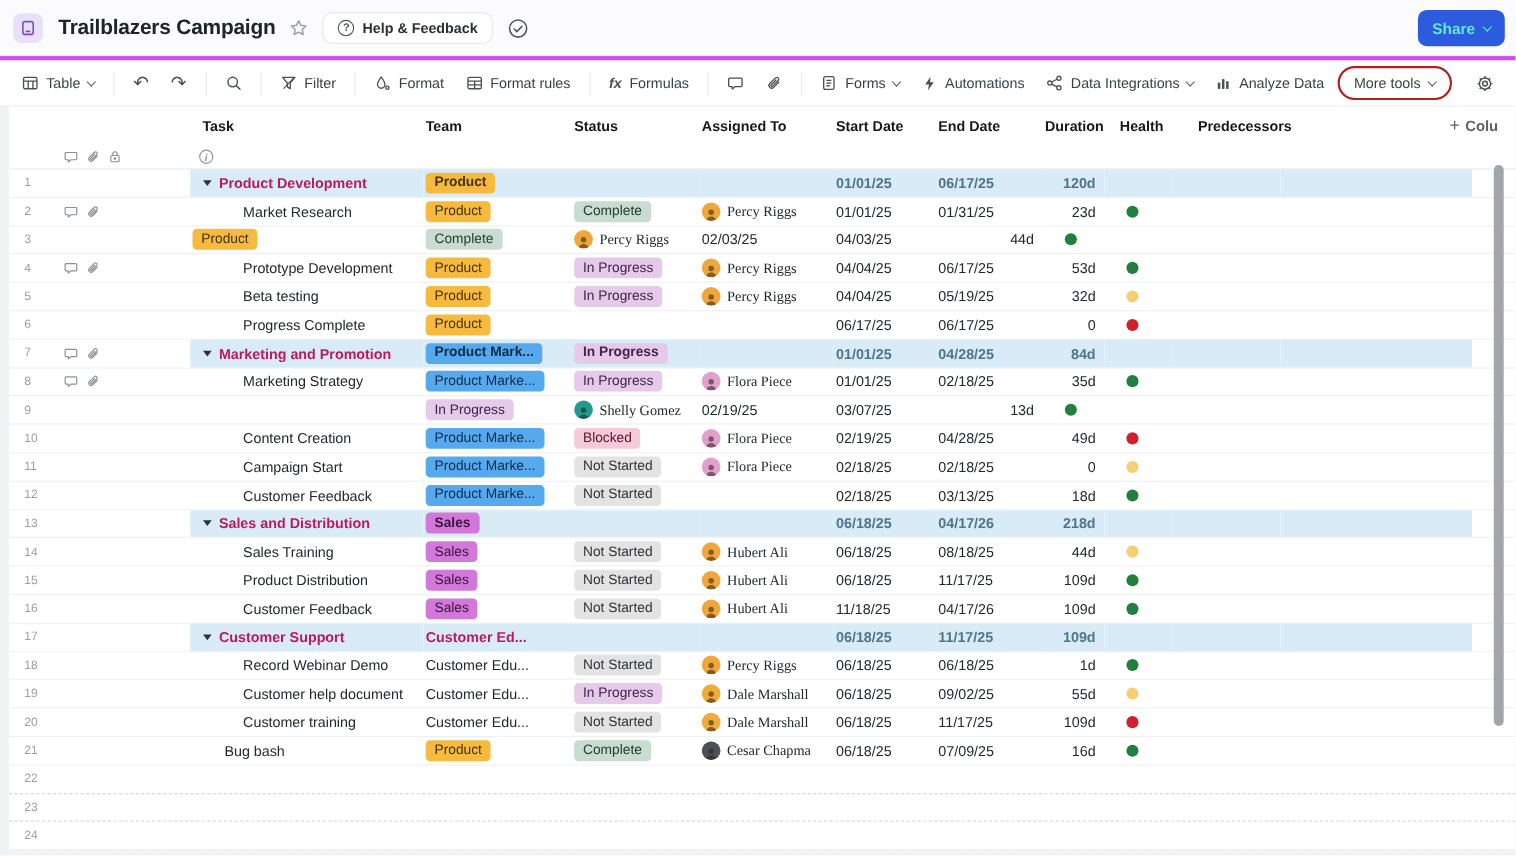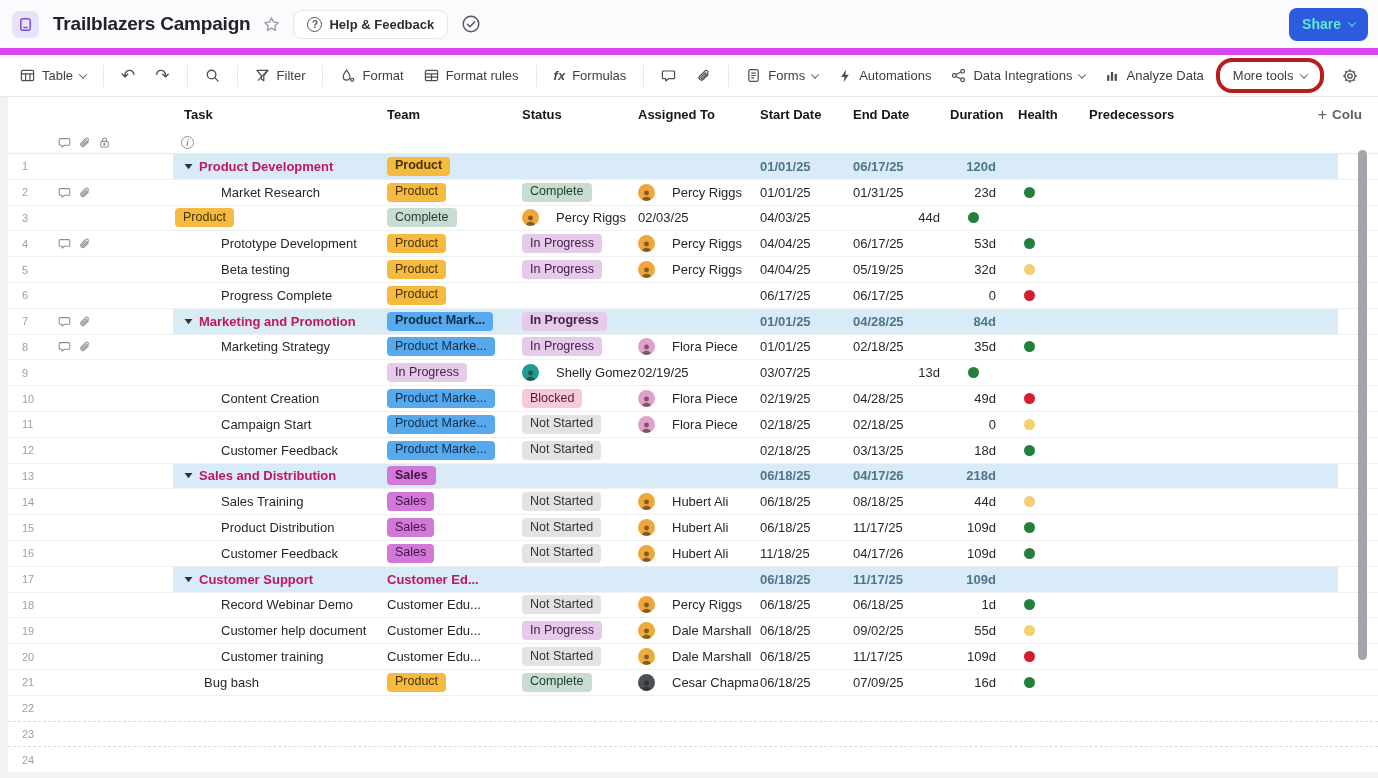--- a/index.html
+++ b/index.html
@@ -1,37 +1,37 @@
 <!DOCTYPE html>
 <html><head>
 <meta charset="utf-8">
 <style>
   * { margin:0; padding:0; box-sizing:border-box; }
   html,body { background:#fff; }
   body { font-family:"Liberation Sans", sans-serif; color:#24282c; }
   .stage { position:relative; width:1378px; height:778px; overflow:hidden; background:#fff; display:flex; flex-direction:column; }
 
   
-  .topbar { height:55px; flex:0 0 55px; background:#fbfbfd; border-bottom:7px solid #d946ef; display:flex; align-items:center; padding:0 10px 0 12px; gap:10px;justify-content:space-between; }
+  .topbar { height:55px; flex:0 0 55px; background:#fbfbfd; border-bottom:4px solid #d946ef; display:flex; align-items:center; padding:0 10px 0 12px; gap:10px;justify-content:space-between; }
   .applogo { width:27px; height:27px; border-radius:7px; background:#e9e1fa; display:flex; align-items:center; justify-content:center; }
   .doc-title { font-size:19px; font-weight:bold; color:#202327; letter-spacing:-0.2px; margin-left:4px; }
   .iconbtn { background:none; border:none; display:flex; align-items:center; justify-content:center; cursor:pointer; padding:3px; }
   .pill { display:flex; align-items:center; gap:7px; background:#fff; border:1px solid #e7e7ec; border-radius:9px; padding:6px 13px; font-size:13px; font-weight:bold; color:#2b2f33; cursor:pointer; }
   .qcircle { width:15px; height:15px; border:1.4px solid #53575c; border-radius:50%; font-size:10px; font-weight:bold; color:#53575c; display:flex; align-items:center; justify-content:center; }
   .share-btn { margin-left:auto; background:#2c5bdd; color:#5eead4; border:none; border-radius:8px; height:33px; padding:0 13px; font-size:14px; font-weight:bold; display:flex; align-items:center; gap:8px; cursor:pointer; }
   .chev { width:8px; height:8px; border-right:2px solid currentColor; border-bottom:2px solid currentColor; transform:rotate(45deg) translate(-1px,-1px); display:inline-block; }
   .chev.sm { width:6px; height:6px; border-width:1.6px; }
 
   
   .toolbar { height:42px; flex:0 0 42px; background:#fff; border-bottom:1px solid #e7e9eb; display:flex; align-items:center; padding:0 12px; gap:4px; }
   .tbtn { display:flex; align-items:center; gap:7px; background:none; border:none; font-size:13px; color:#3a3f44; padding:6px 8px; border-radius:6px; cursor:pointer; font-family:inherit; }
   .tbtn .chev { color:#5a5f64; }
   .tdiv { width:1px; height:22px; background:#e7e9eb; margin:0 5px; flex:0 0 1px; }
   .fx { font-style:italic; font-weight:bold; font-size:13px; color:#4b5055; }
-  .more-tools { border:4px solid #b91c1c; border-radius:16px; padding:6px 13px; }
+  .more-tools { border:2px solid #b91c1c; border-radius:16px; padding:6px 13px; }
   .gear-btn { margin-left:auto; }
 
   
   .gridwrap { flex:1; position:relative; background:#f1f2f3; }
   .sheet { position:absolute; left:8px; top:0; right:0; bottom:6px; background:#fff; overflow:hidden; }
   .grid-row { display:grid; grid-template-columns:45px 120px 212px 135px 116px 122px 93px 97px 56px 60px 100px minmax(0,1fr); align-items:center; }
   .hdr-row { height:35px; font-weight:bold; font-size:13px; color:#15181b; }
   .hdr-row .cell { padding-left:2px; }
   .hdr-row .task-h { padding-left:11px; }
   .hdr-row .dur-h { text-align:right; padding-right:8px; }
@@ -52,21 +52,21 @@
   .taskc { padding-left:8px; gap:5px; }
   .taskc.lvl0 { padding-left:9px; }
   .taskc.lvl1 { padding-left:31px; }
   .taskc.lvl2 { padding-left:48px; }
   .task-label.b, .teamtxt.b { font-weight:bold; color:#be185d; }
   .caret { width:12px; display:flex; align-items:center; justify-content:center; cursor:pointer; flex:0 0 12px; }
   .teamc, .statusc { padding-left:2px; }
   .chip { display:inline-block; border-radius:4px; padding:1.5px 8px 2.5px; font-size:12.5px; line-height:15px; max-width:128px; overflow:hidden; white-space:nowrap; }
   .row.hl .chip, .row.hl .statchip { font-weight:bold; }
   .statchip { display:inline-block; border-radius:4px; padding:1.5px 8px 2.5px; font-size:12.5px; line-height:15px; }
-  .assignc { padding-left:2px; gap:17px; }
+  .assignc { padding-left:2px; gap:6px;font-family:Liberation Serif, serif; }
   .avatar { width:17px; height:17px; border-radius:50%; flex:0 0 17px; display:flex; align-items:flex-end; justify-content:center; overflow:hidden; }
   .datec { padding-left:2px; color:#24292e; }
   .durc { justify-content:flex-end; padding-right:8px; color:#24292e; }
   .healthc { padding-left:20px; }
   .dot { width:11px; height:11px; border-radius:50%; }
   .row.hl > .cell:nth-child(n+3) { background:#d8ebf7; }
   .row.hl > .cell.fillc { background:linear-gradient(to right,#d8ebf7 0,#d8ebf7 174px,rgba(0,0,0,0) 174px); }
   .row.hl .datec, .row.hl .durc { color:#4f7589; font-weight:bold; }
   .vscroll { position:absolute; right:11px; top:53px; width:9px; height:510px; border-radius:5px; background:#a2a5a9; cursor:grab; }
   svg { display:block; }

